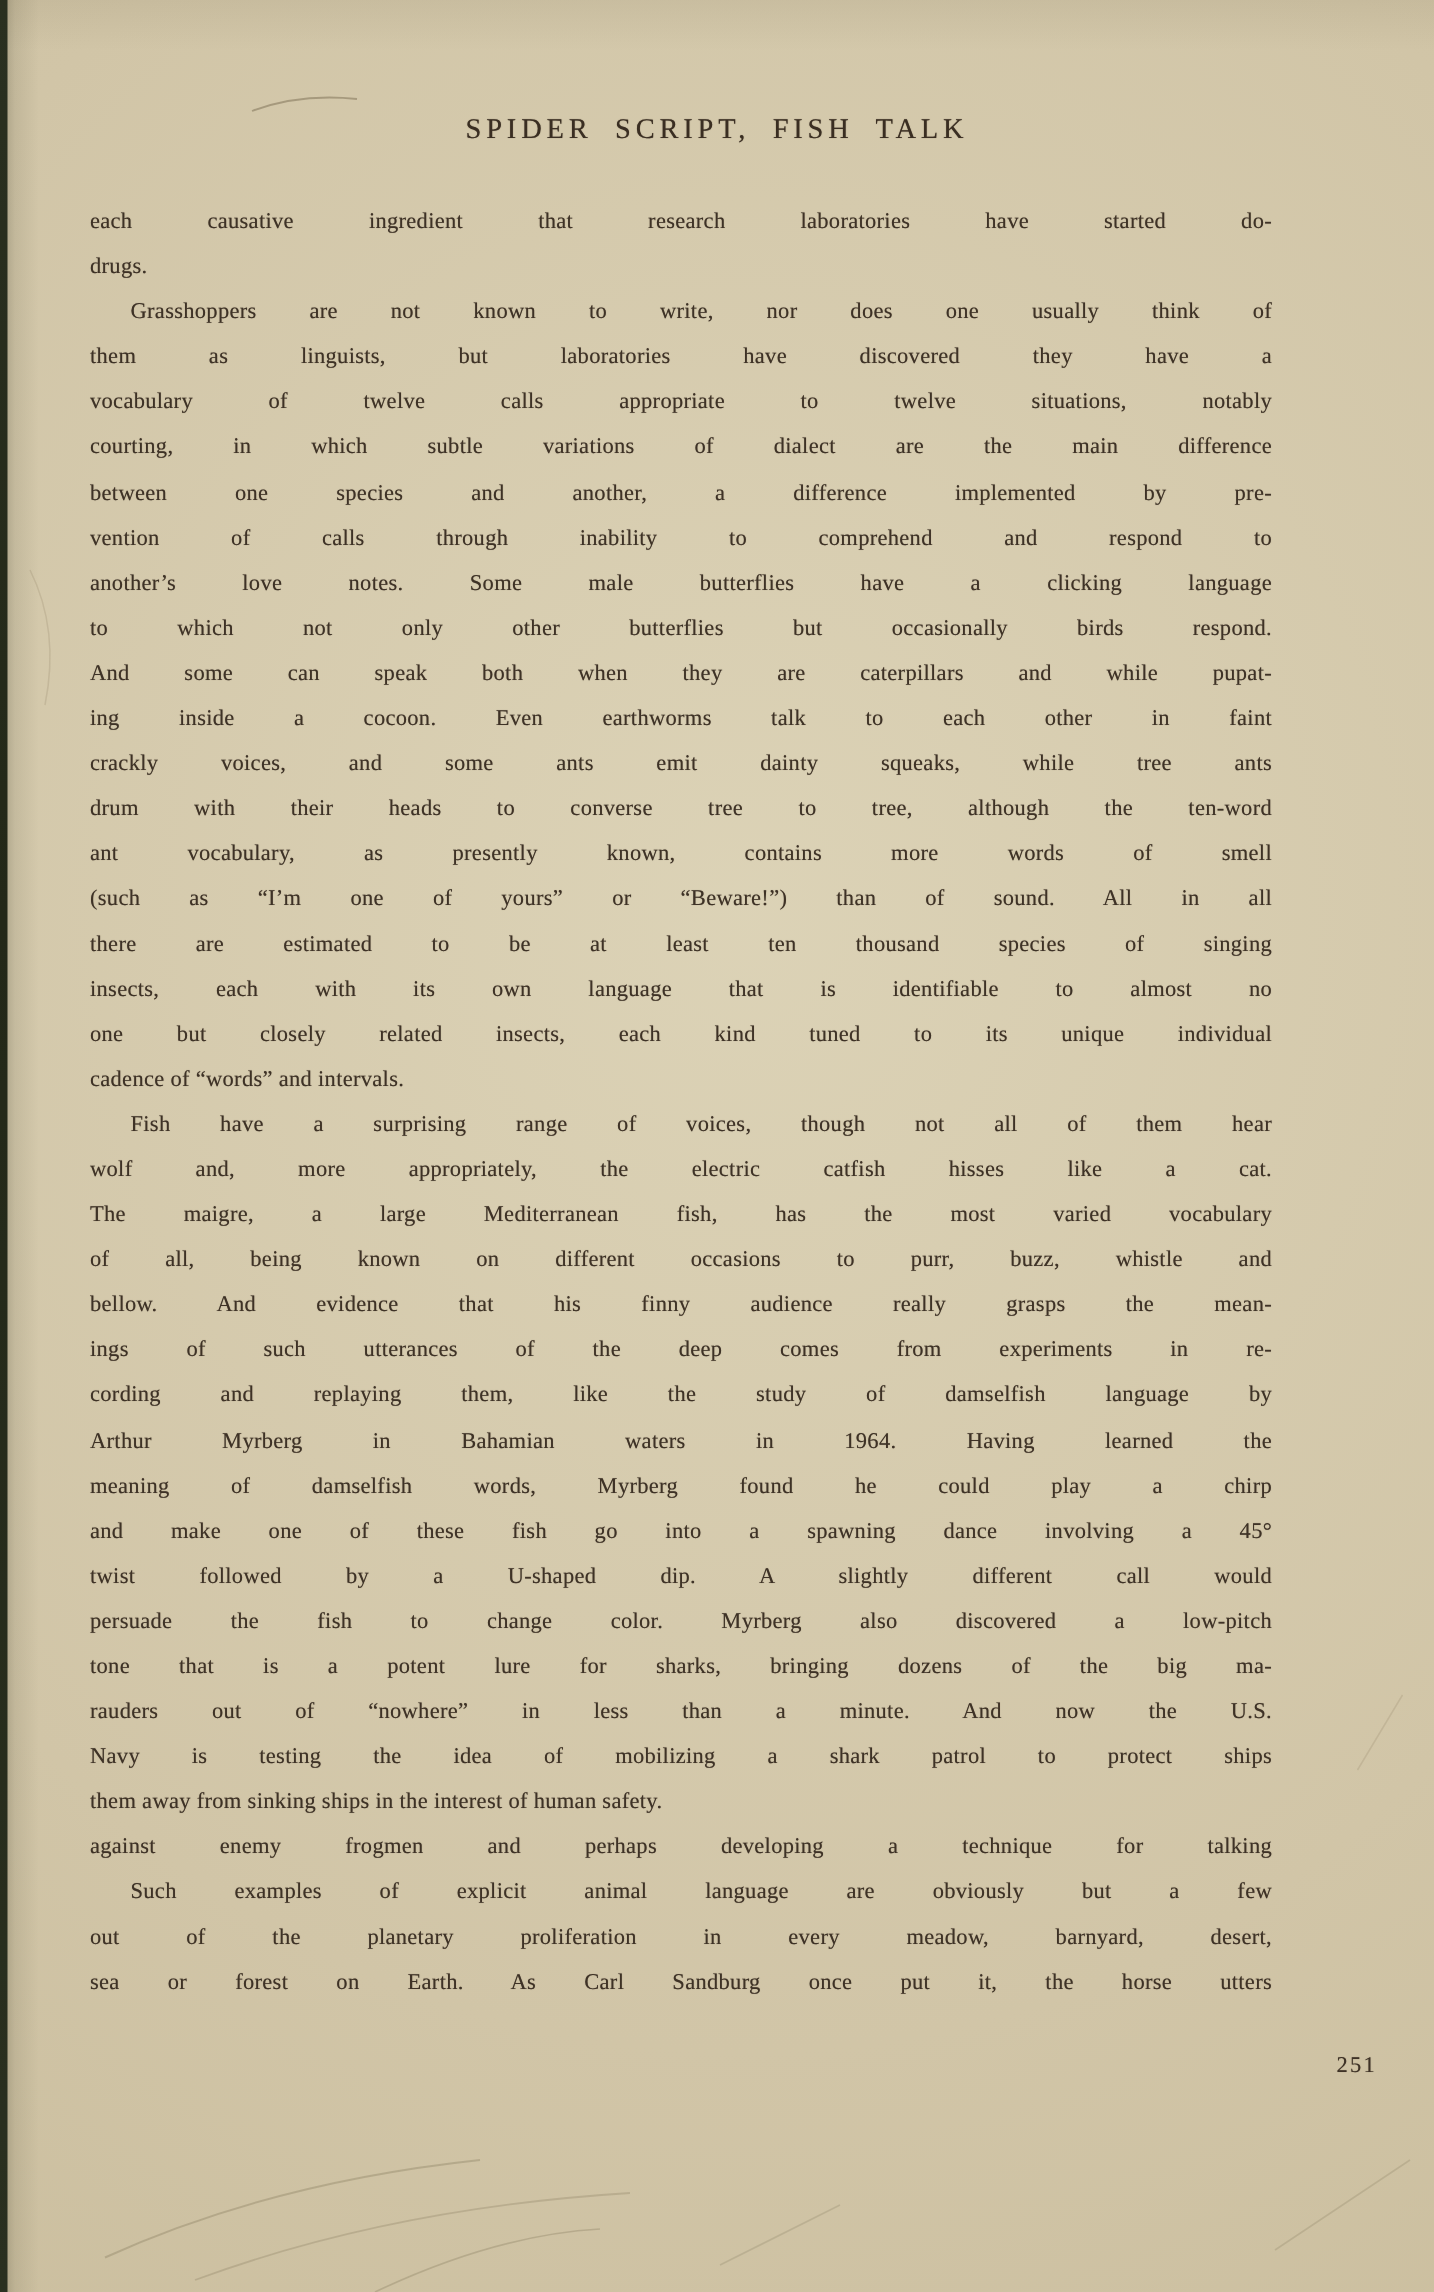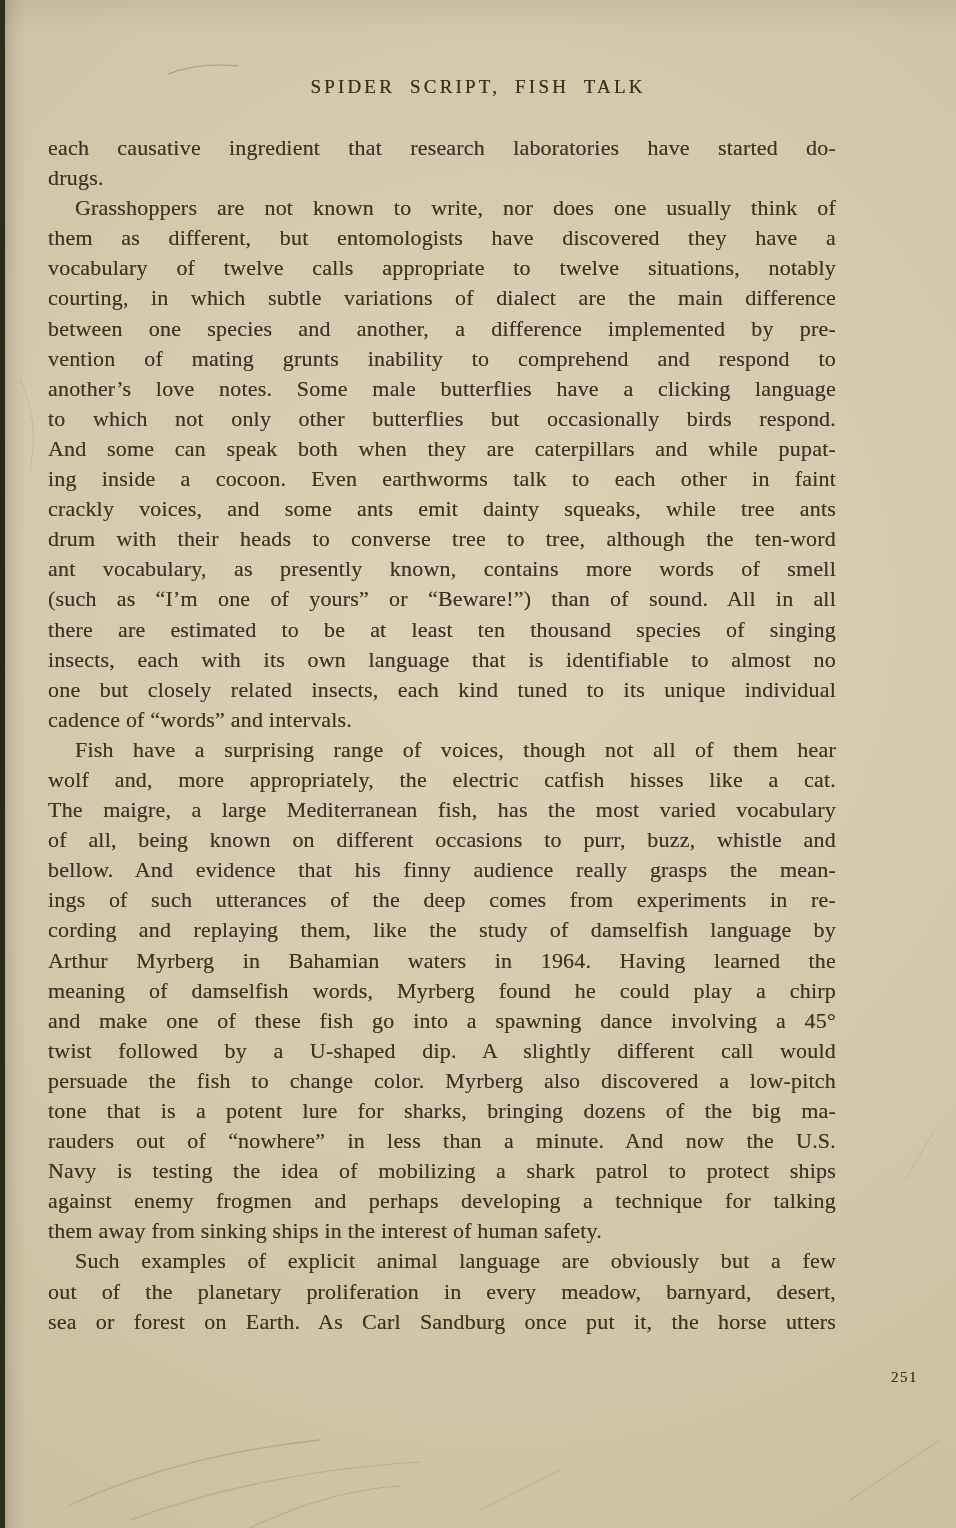--- a/index.html
+++ b/index.html
@@ -33,23 +33,23 @@
     top: 76px; left: 0; right: 0;
     text-align: center;
     font-size: 19px;
     letter-spacing: 3.2px;
     word-spacing: 7px;
     color: #3a2e22;
     text-shadow: 0 0 0.6px rgba(58,46,34,0.65);
   }
   .body-text {
     position: absolute;
-    top: 133px; left: 48px;
+    top: 133px; left: 60px;
     width: 788px;
-    font-size: 22px;
+    font-size: 15px;
     line-height: 30.1px;
     letter-spacing: 0.2px;
     text-shadow: 0 0 0.5px rgba(62,50,38,0.55);
   }
   .para { margin: 0; }
   .line { text-align: justify; text-align-last: left; white-space: normal; }
   .line.jl { text-align-last: justify; }
   .para.indent .line:first-child { padding-left: 27px; }
   .pagenum {
     position: absolute;
@@ -82,25 +82,25 @@
 
   <div class="running-head">SPIDER SCRIPT, FISH TALK</div>
 
   <div class="body-text" id="body-text">
       <div class="para">
         <div class="line jl">each causative ingredient that research laboratories have started do-</div>
         <div class="line">drugs.</div>
       </div>
       <div class="para indent">
         <div class="line jl">Grasshoppers are not known to write, nor does one usually think of</div>
-        <div class="line jl">them as different, but entomologists have discovered they have a</div>
+        <div class="line jl">them as linguists, but laboratories have discovered they have a</div>
         <div class="line jl">vocabulary of twelve calls appropriate to twelve situations, notably</div>
         <div class="line jl">courting, in which subtle variations of dialect are the main difference</div>
         <div class="line jl">between one species and another, a difference implemented by pre-</div>
-        <div class="line jl">vention of mating grunts inability to comprehend and respond to</div>
+        <div class="line jl">vention of calls through inability to comprehend and respond to</div>
         <div class="line jl">another’s love notes.  Some male butterflies have a clicking language</div>
         <div class="line jl">to which not only other butterflies but occasionally birds respond.</div>
         <div class="line jl">And some can speak both when they are caterpillars and while pupat-</div>
         <div class="line jl">ing inside a cocoon.  Even earthworms talk to each other in faint</div>
         <div class="line jl">crackly voices, and some ants emit dainty squeaks, while tree ants</div>
         <div class="line jl">drum with their heads to converse tree to tree, although the ten-word</div>
         <div class="line jl">ant vocabulary, as presently known, contains more words of smell</div>
         <div class="line jl">(such as “I’m one of yours” or “Beware!”) than of sound.  All in all</div>
         <div class="line jl">there are estimated to be at least ten thousand species of singing</div>
         <div class="line jl">insects, each with its own language that is identifiable to almost no</div>
@@ -116,22 +116,22 @@
         <div class="line jl">ings of such utterances of the deep comes from experiments in re-</div>
         <div class="line jl">cording and replaying them, like the study of damselfish language by</div>
         <div class="line jl">Arthur Myrberg in Bahamian waters in 1964.  Having learned the</div>
         <div class="line jl">meaning of damselfish words, Myrberg found he could play a chirp</div>
         <div class="line jl">and make one of these fish go into a spawning dance involving a 45°</div>
         <div class="line jl">twist followed by a U-shaped dip. A slightly different call would</div>
         <div class="line jl">persuade the fish to change color. Myrberg also discovered a low-pitch</div>
         <div class="line jl">tone that is a potent lure for sharks, bringing dozens of the big ma-</div>
         <div class="line jl">rauders out of “nowhere” in less than a minute.  And now the U.S.</div>
         <div class="line jl">Navy is testing the idea of mobilizing a shark patrol to protect ships</div>
+        <div class="line">them away from sinking ships in the interest of human safety.</div>
         <div class="line jl">against enemy frogmen and perhaps developing a technique for talking</div>
-        <div class="line">them away from sinking ships in the interest of human safety.</div>
       </div>
       <div class="para indent">
         <div class="line jl">Such examples of explicit animal language are obviously but a few</div>
         <div class="line jl">out of the planetary proliferation in every meadow, barnyard, desert,</div>
         <div class="line jl">sea or forest on Earth.  As Carl Sandburg once put it, the horse utters</div>
       </div>
     </div>
 
   <div class="pagenum">251</div>
 

